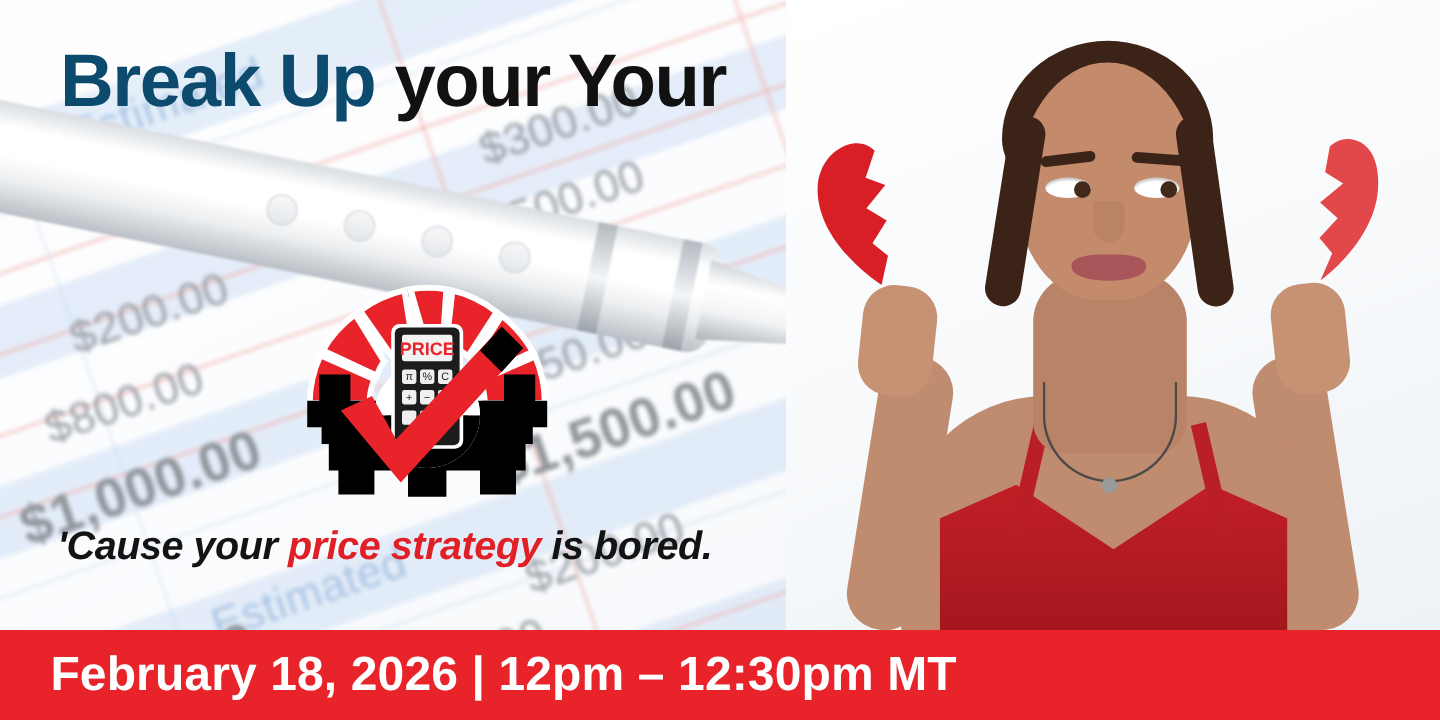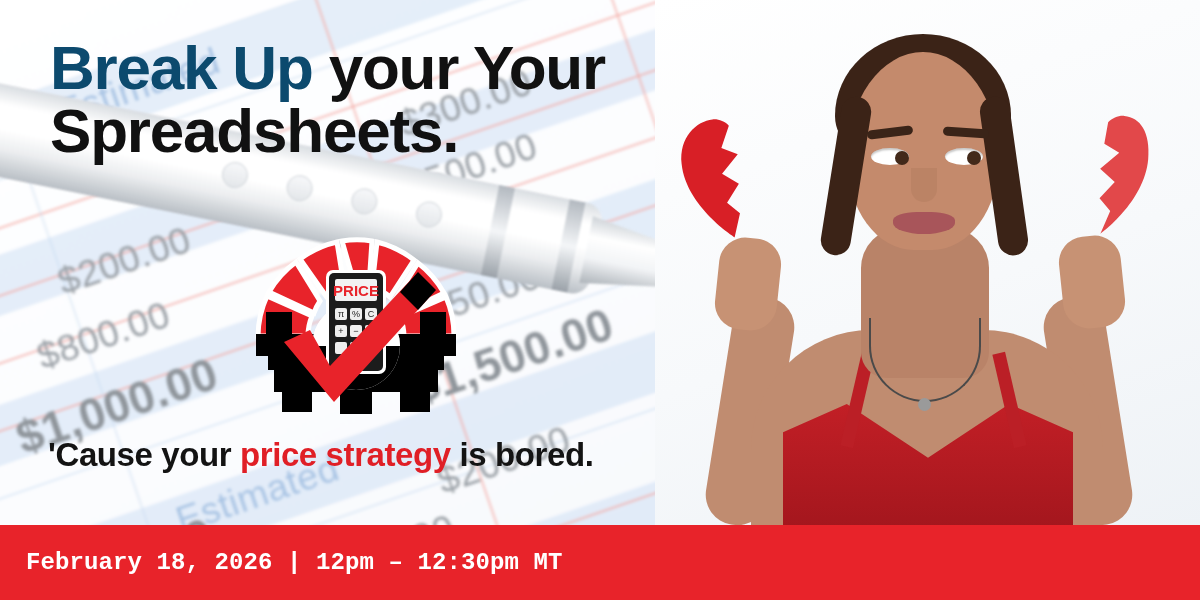--- a/index.html
+++ b/index.html
@@ -251,20 +251,21 @@
     letter-spacing: -1.2px;
     color: #111111;
   }
   .headline .accent { color: #0c4a6e; }
 
   
   .tagline {
     position: absolute;
     left: 48px; top: 436px;
     font-size: 33px;
+    font-style: italic;
     font-weight: 700;
     letter-spacing: -.4px;
     color: #131313;
     white-space: nowrap;
   }
   .tagline .accent { color: #e01f26; }
 
   
   .logo {
     position: absolute;
@@ -275,27 +276,26 @@
   
   .bottom-bar {
     position: absolute;
     left: 0; bottom: 0;
     width: 1200px; height: 75px;
     background: #e8232a;
     display: flex;
     align-items: center;
   }
   .bottom-bar .date-text {
-    margin-left: 26px;
+    margin-left: 42px;
     color: #ffffff;
-    font-size: 24px;
+    font-size: 40px;
     font-weight: 700;
     letter-spacing: .1px;
     white-space: nowrap;
-    font-family: Liberation Mono, monospace;
   }
 </style>
 </head>
 <body>
 
 <div class="banner">
 
   <div class="bg-sheet">
     <div class="sheet-band" style="top:120px;height:58px;"></div>
     <div class="sheet-band" style="top:262px;height:58px;"></div>
@@ -397,21 +397,20 @@
                  L62 108 L50 96 L64 78 L48 66 L66 48 L50 40 L52 18 Z" fill="#e2484a"></path>
       </svg>
     </div>
 
     <div class="ph-hand l"></div>
     <div class="ph-hand r"></div>
   </div>
 
   <h1 class="headline">
     <span class="accent">Break Up</span><span> your Your</span><br>
-    <span>Spreadsheets.</span>
   </h1>
 
   <div class="logo">
     <svg viewBox="0 0 268 200" width="268" height="200">
 
       <g fill="#e8232a" stroke="#ffffff" stroke-width="5">
         <path d="M36 120 A98 98 0 0 1 45 80 L90 100 A52 52 0 0 0 86 120 Z"></path>
         <path d="M47 76 A98 98 0 0 1 74 46 L98 85 A52 52 0 0 0 92 97 Z"></path>
         <path d="M78 43 A98 98 0 0 1 115 26 L122 70 A52 52 0 0 0 104 80 Z"></path>
         <path d="M120 25 A98 98 0 0 1 150 25 L147 70 A52 52 0 0 0 133 70 Z"></path>

